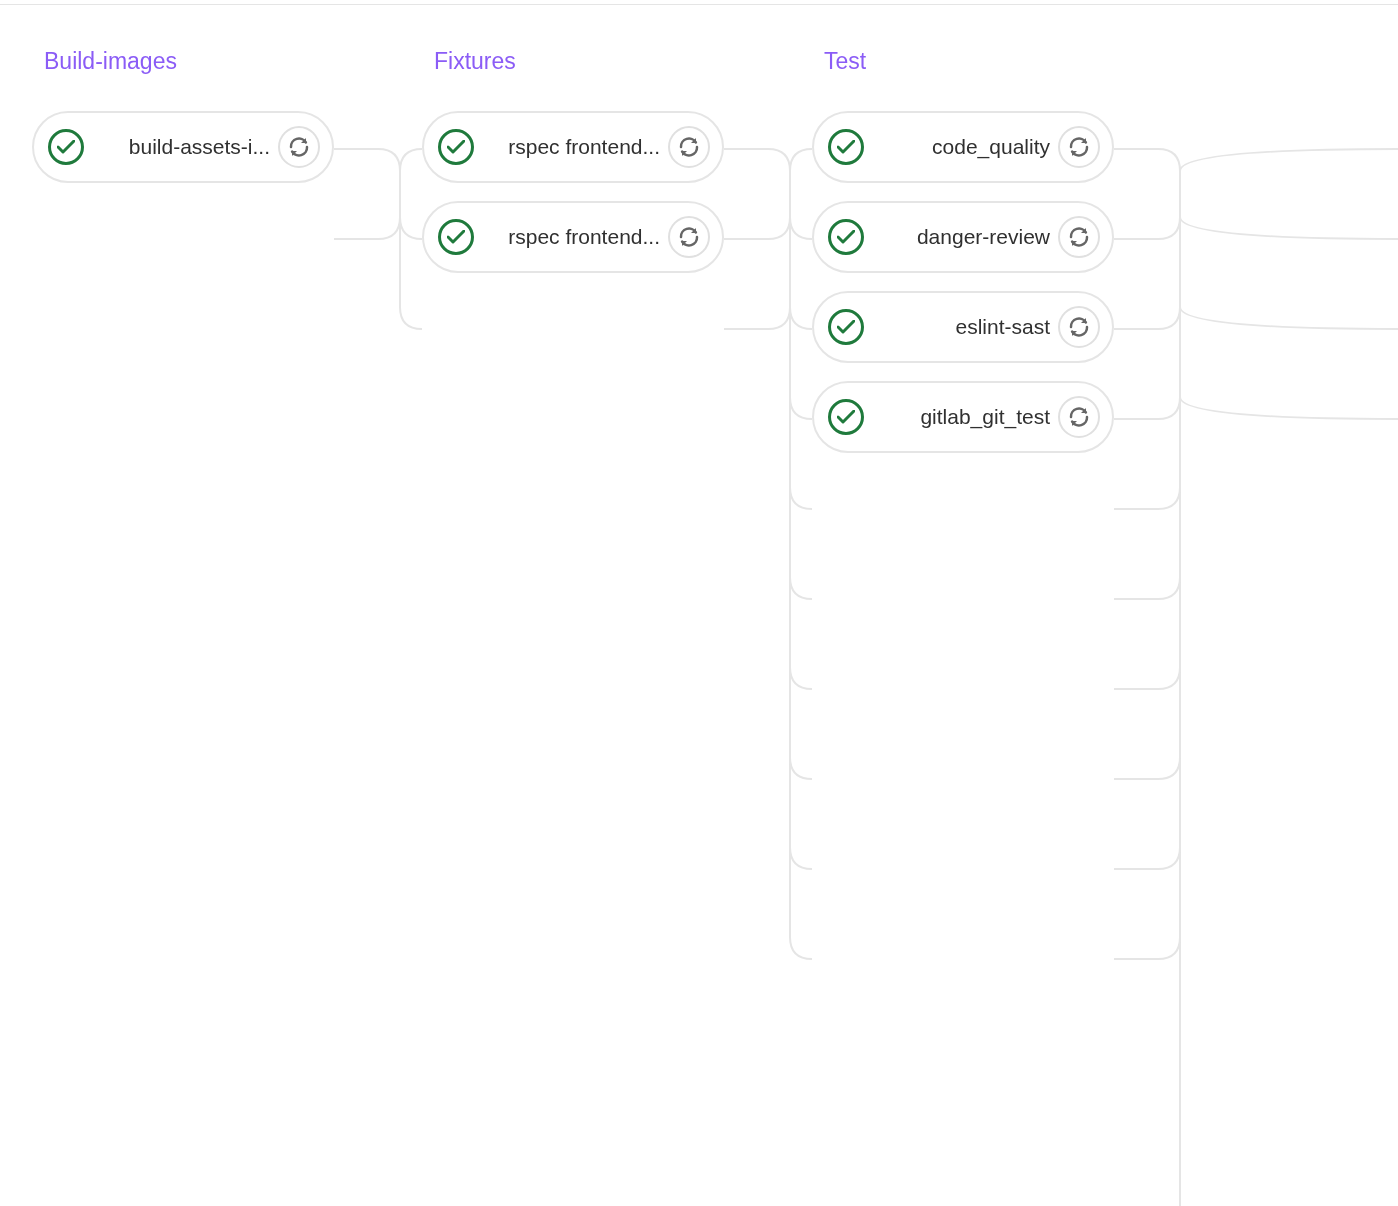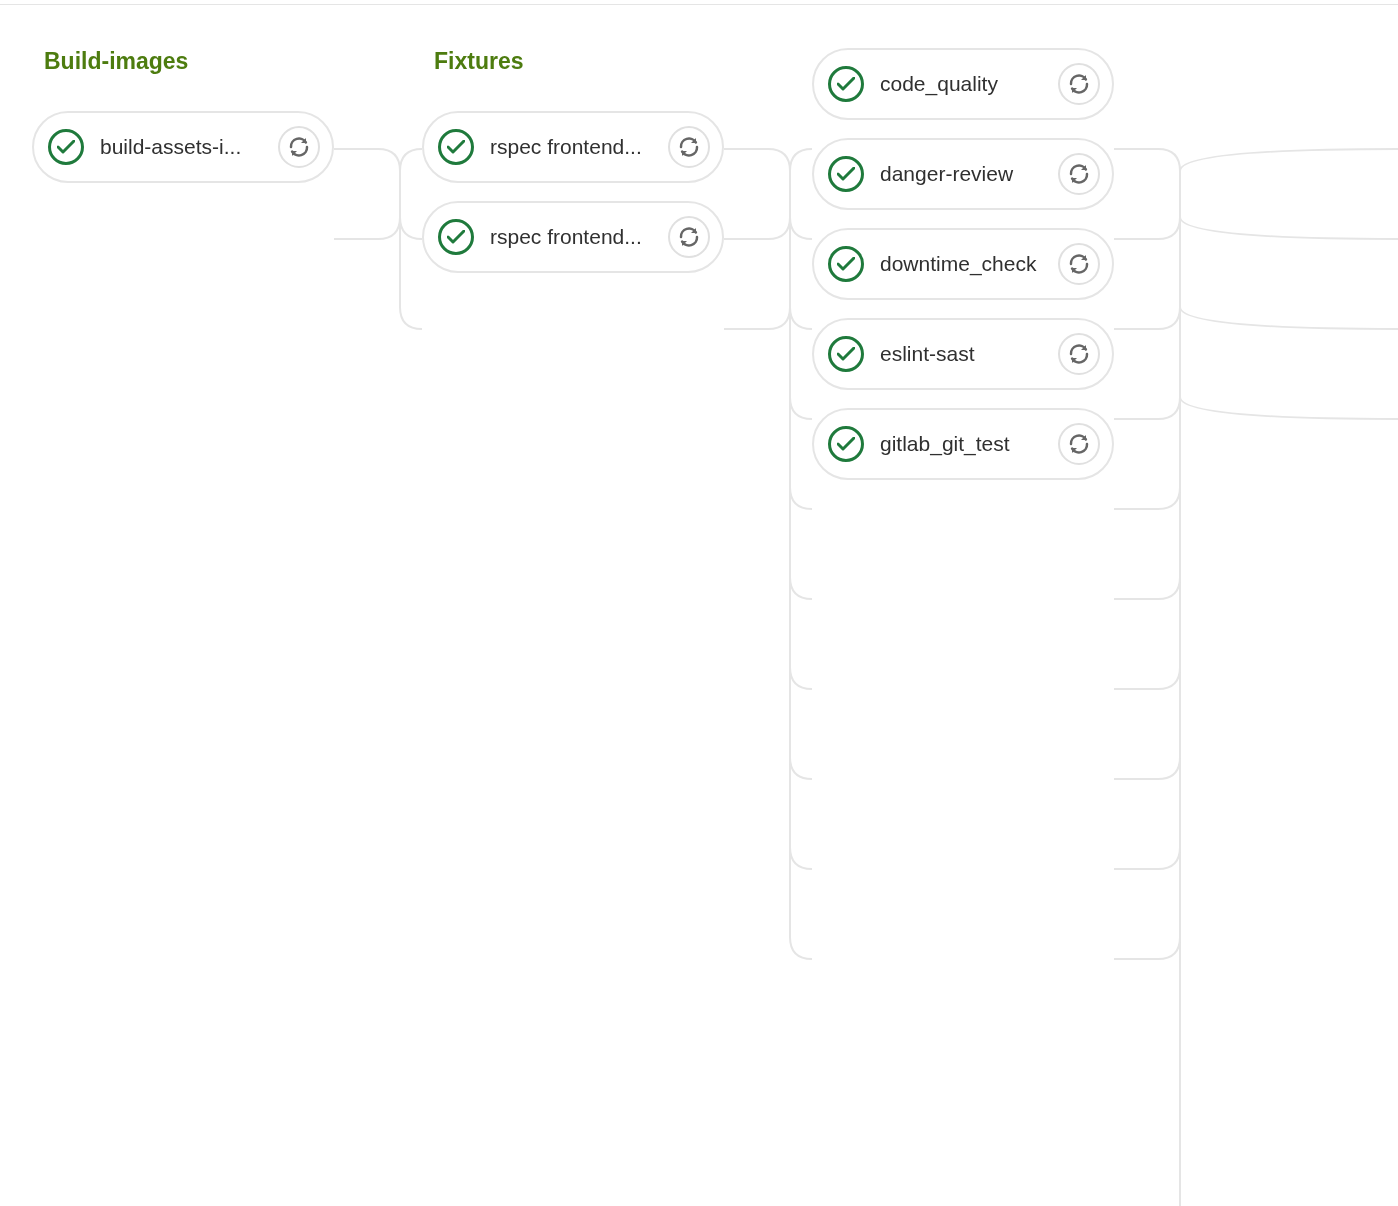--- a/index.html
+++ b/index.html
@@ -24,29 +24,30 @@
       position: absolute;
       top: 0;
       left: 0;
     }
     .column {
       width: 390px;
       padding-top: 48px;
     }
     .column-title {
       font-size: 23px;
-      font-weight: 700;
-      color: #4d7c0f;
+      font-weight: 400;
+      color: #8b5cf6;
       margin-left: 44px;
       margin-bottom: 36px;
     }
     .pills {
       display: flex;
       flex-direction: column;
       gap: 18px;
+      text-align: right;
     }
     .pill {
       position: relative;
       width: 302px;
       height: 72px;
       margin-left: 32px;
       background: #fff;
       border: 2px solid #e5e5e5;
       border-radius: 36px;
       display: flex;
@@ -202,20 +203,21 @@
               <path d="M4 12 A8 8 0 0 1 18.9 7.5 M20 12 A8 8 0 0 1 5.1 16.5" fill="none" stroke="#666" stroke-width="2.5" stroke-linecap="round"></path>
               <path d="M19 3 L19 8 L14 8 Z" fill="#666"></path>
               <path d="M5 21 L5 16 L10 16 Z" fill="#666"></path>
             </svg>
         </span>
       </div>
     </div>
   </div>
 
   <div class="column">
+    <div class="column-title">Test</div>
     <div class="pills">
       <div class="pill">
         <span class="status-icon">
             <svg width="18" height="14" viewBox="0 0 18 14">
               <path d="M1 7 L6 12 L17 1" fill="none" stroke="#1f7a3c" stroke-width="3" stroke-linecap="round" stroke-linejoin="round"></path>
             </svg>
           </span>
         <span class="pill-label">code_quality</span>
         <span class="retry-btn">
             <svg width="24" height="24" viewBox="0 0 24 24">
@@ -225,35 +227,20 @@
             </svg>
           </span>
       </div>
       <div class="pill">
         <span class="status-icon">
             <svg width="18" height="14" viewBox="0 0 18 14">
               <path d="M1 7 L6 12 L17 1" fill="none" stroke="#1f7a3c" stroke-width="3" stroke-linecap="round" stroke-linejoin="round"></path>
             </svg>
           </span>
         <span class="pill-label">danger-review</span>
-        <span class="retry-btn">
-            <svg width="24" height="24" viewBox="0 0 24 24">
-              <path d="M4 12 A8 8 0 0 1 18.9 7.5 M20 12 A8 8 0 0 1 5.1 16.5" fill="none" stroke="#666" stroke-width="2.5" stroke-linecap="round"></path>
-              <path d="M19 3 L19 8 L14 8 Z" fill="#666"></path>
-              <path d="M5 21 L5 16 L10 16 Z" fill="#666"></path>
-            </svg>
-          </span>
-      </div>
-      <div class="pill">
-        <span class="status-icon">
-            <svg width="18" height="14" viewBox="0 0 18 14">
-              <path d="M1 7 L6 12 L17 1" fill="none" stroke="#1f7a3c" stroke-width="3" stroke-linecap="round" stroke-linejoin="round"></path>
-            </svg>
-          </span>
-        <span class="pill-label">downtime_check</span>
         <span class="retry-btn">
             <svg width="24" height="24" viewBox="0 0 24 24">
               <path d="M4 12 A8 8 0 0 1 18.9 7.5 M20 12 A8 8 0 0 1 5.1 16.5" fill="none" stroke="#666" stroke-width="2.5" stroke-linecap="round"></path>
               <path d="M19 3 L19 8 L14 8 Z" fill="#666"></path>
               <path d="M5 21 L5 16 L10 16 Z" fill="#666"></path>
             </svg>
           </span>
       </div>
       <div class="pill">
         <span class="status-icon">

